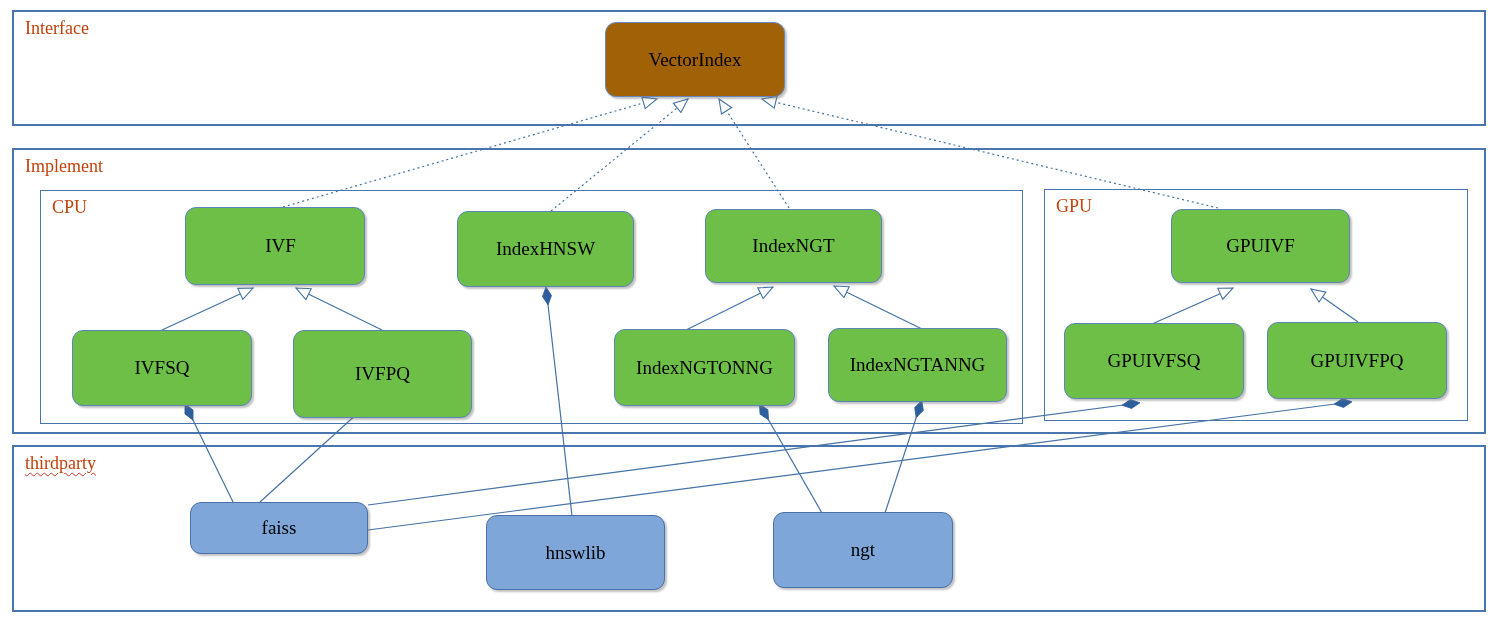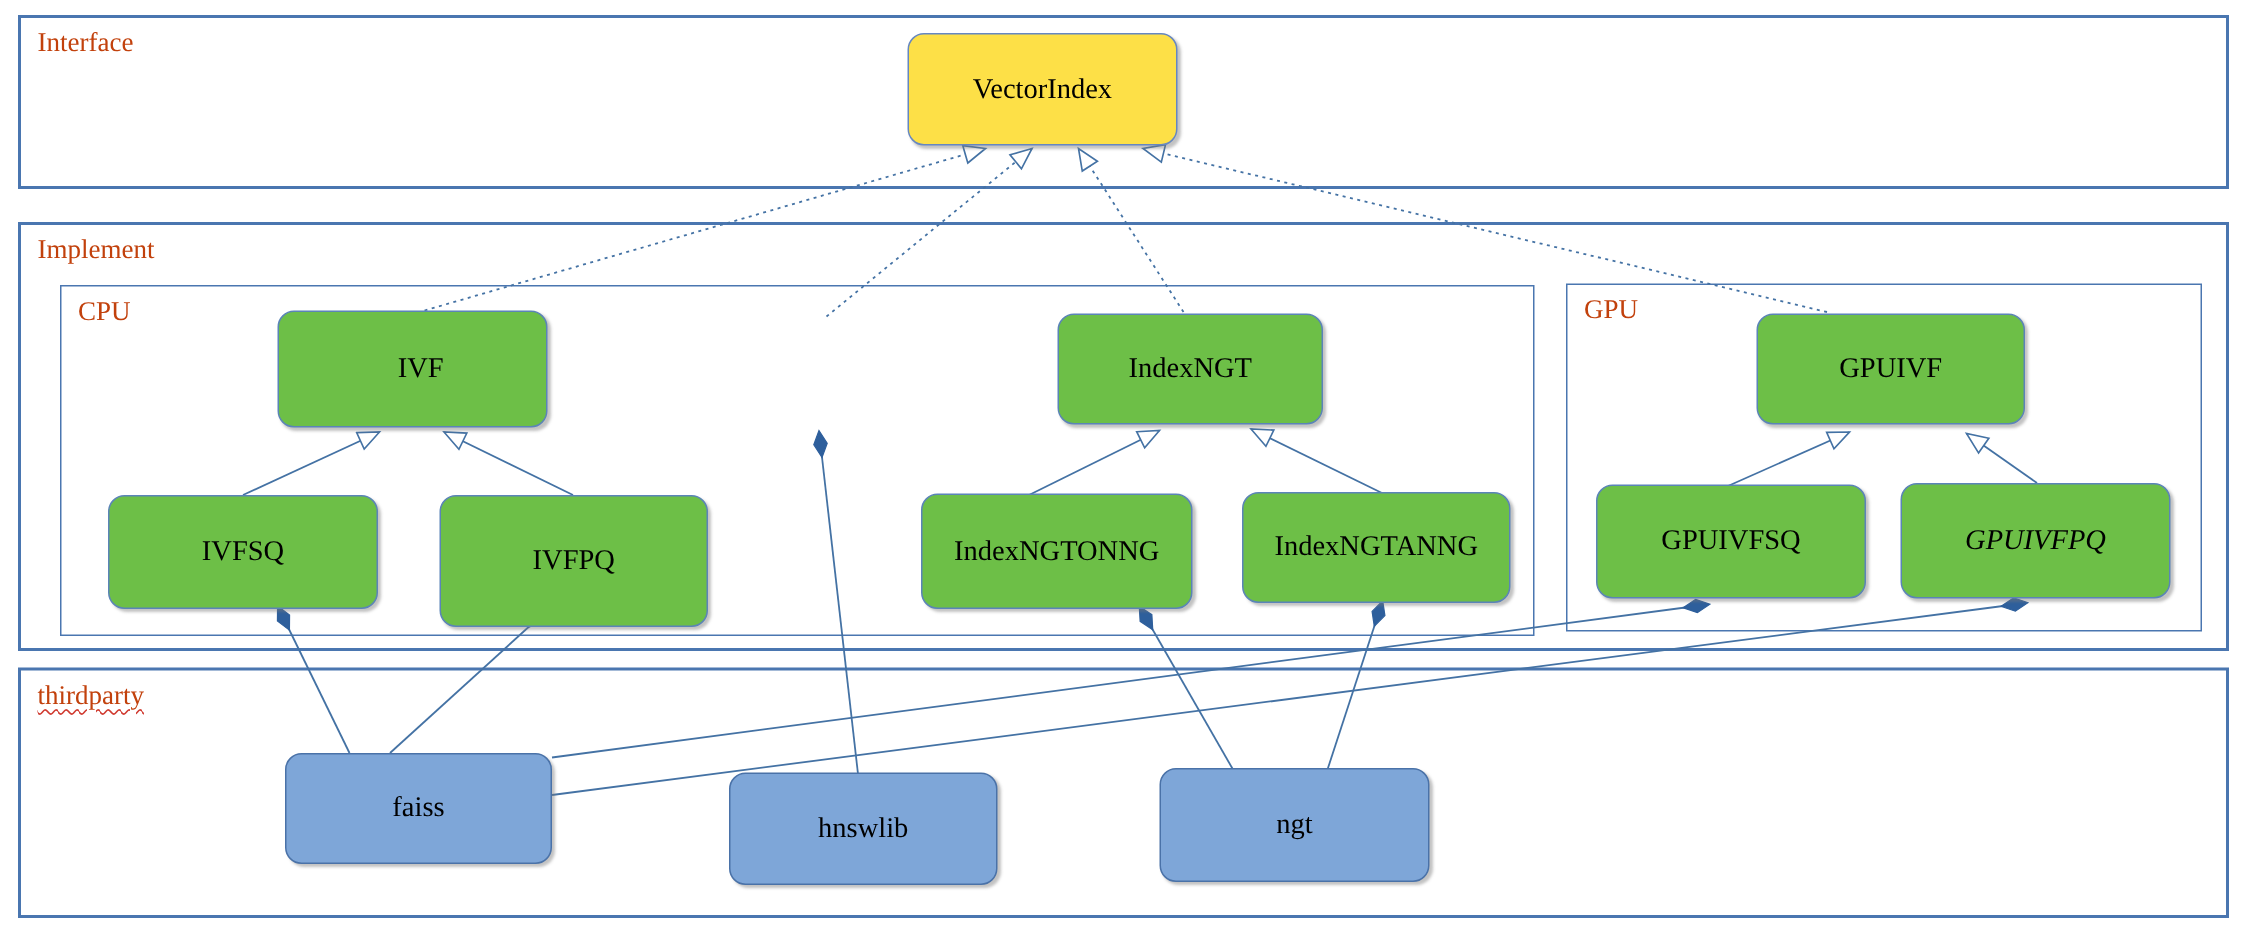--- a/index.html
+++ b/index.html
@@ -41,21 +41,21 @@
     justify-content: center;
     border-radius: 11px;
     box-sizing: border-box;
     font-family: "Liberation Serif", "DejaVu Serif", serif;
     font-size: 19px;
     color: #000000;
     box-shadow: 2px 2px 2px rgba(120,120,120,0.45);
   }
   .node.green { background: #6dbf47; border: 1.3px solid #5b84b8; }
   .node.blue  { background: #7ea6d8; border: 1.3px solid #4a72a8; }
-  .node.pink  { background: #fde047; border: 1.3px solid #6687c1; }
+  .node.pink  { background: #a16207; border: 1.3px solid #6687c1; }
   #edge-layer {
     position: absolute;
     left: 0; top: 0;
     width: 1503px; height: 628px;
     pointer-events: none;
   }
   #edge-layer line { pointer-events: stroke; }
   line.solid  { stroke: #4472a4; stroke-width: 1.2; fill: none; }
   line.dashed { stroke: #4472a4; stroke-width: 1.2; fill: none; stroke-dasharray: 2 3; }
 </style>
@@ -105,20 +105,23 @@
       <line x1="885" y1="513" x2="919" y2="409" class="solid" marker-end="url(#m-diamond)"></line>
       <line x1="368" y1="505" x2="1131" y2="404" class="solid" marker-end="url(#m-diamond)"></line>
       <line x1="368" y1="530" x2="1343" y2="403" class="solid" marker-end="url(#m-diamond)"></line>
     </svg>
     <div class="node pink" style="left: 605px; top: 22px; width: 180px; height: 75px;">
       <span>VectorIndex</span>
     </div>
     <div class="node green" style="left: 185px; top: 207px; width: 180px; height: 78px; padding-left: 11px;">
       <span>IVF</span>
     </div>
+    <div class="node green" style="left: 457px; top: 211px; width: 177px; height: 76px;">
+      <span>IndexHNSW</span>
+    </div>
     <div class="node green" style="left: 705px; top: 209px; width: 177px; height: 74px;">
       <span>IndexNGT</span>
     </div>
     <div class="node green" style="left: 1171px; top: 209px; width: 179px; height: 74px;">
       <span>GPUIVF</span>
     </div>
     <div class="node green" style="left: 72px; top: 330px; width: 180px; height: 76px;">
       <span>IVFSQ</span>
     </div>
     <div class="node green" style="left: 293px; top: 330px; width: 179px; height: 88px;">
@@ -126,24 +129,24 @@
     </div>
     <div class="node green" style="left: 614px; top: 329px; width: 181px; height: 77px;">
       <span>IndexNGTONNG</span>
     </div>
     <div class="node green" style="left: 828px; top: 328px; width: 179px; height: 74px;">
       <span>IndexNGTANNG</span>
     </div>
     <div class="node green" style="left: 1064px; top: 323px; width: 180px; height: 76px;">
       <span>GPUIVFSQ</span>
     </div>
-    <div class="node green" style="left: 1267px; top: 322px; width: 180px; height: 77px; font-style: italic;">
+    <div class="node green" style="left: 1267px; top: 322px; width: 180px; height: 77px;">
       <span>GPUIVFPQ</span>
     </div>
-    <div class="node blue" style="left: 190px; top: 502px; width: 178px; height: 74px;">
+    <div class="node blue" style="left: 190px; top: 502px; width: 178px; height: 52px;">
       <span>faiss</span>
     </div>
     <div class="node blue" style="left: 486px; top: 515px; width: 179px; height: 75px;">
       <span>hnswlib</span>
     </div>
     <div class="node blue" style="left: 773px; top: 512px; width: 180px; height: 76px;">
       <span>ngt</span>
     </div>
   </div>
 

